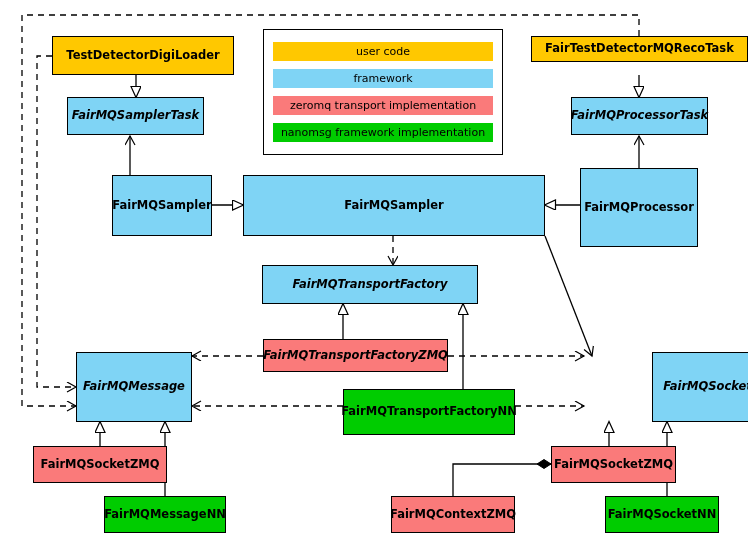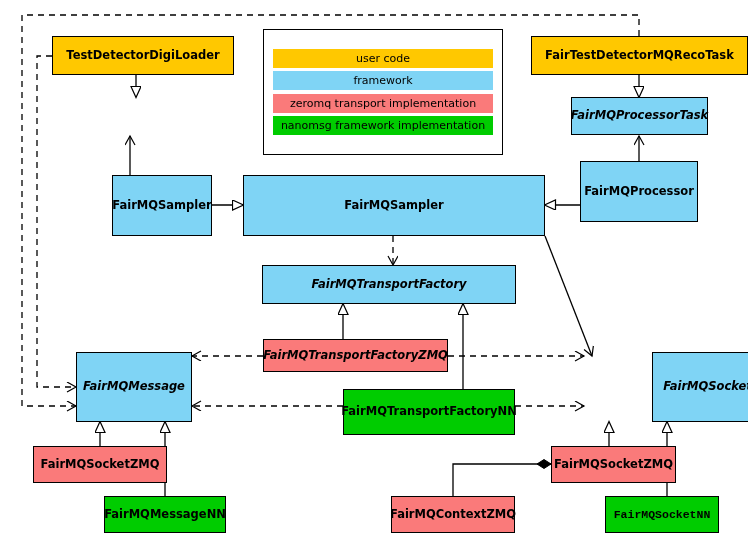--- a/index.html
+++ b/index.html
@@ -10,21 +10,21 @@
   .node{position:absolute;box-sizing:border-box;border:1px solid #000000;
         display:flex;align-items:center;justify-content:center;text-align:center;
         font-size:11.5px;font-weight:bold;color:#000000;line-height:1.15;}
   .node.abstract{font-style:italic;}
   .c-user{background:#FFC800;}
   .c-framework{background:#7FD4F5;}
   .c-zmq{background:#FA7A7A;}
   .c-nn{background:#00CC00;}
   #legend{position:absolute;left:263px;top:29px;width:240px;height:126px;
           background:#ffffff;border:1px solid #000000;box-sizing:border-box;
-          padding:19px 9px;display:flex;flex-direction:column;justify-content:space-between;}
+          padding:12px 9px;display:flex;flex-direction:column;justify-content:space-between;}
   .legend-row{height:19px;display:flex;align-items:center;justify-content:center;
               font-size:11px;font-weight:normal;color:#000000;}
 </style>
 </head>
 <body>
 
 <div id="canvas">
 
   <svg id="edges" viewBox="0 0 748 549" width="748" height="549">
     <defs>
@@ -86,29 +86,30 @@
   </svg>
 
   <div id="legend">
     <div class="legend-row c-user">user code</div>
     <div class="legend-row c-framework">framework</div>
     <div class="legend-row c-zmq">zeromq transport implementation</div>
     <div class="legend-row c-nn">nanomsg framework implementation</div>
   </div>
 
   <div class="node c-user" style="left:52px;top:36px;width:182px;height:39px;">TestDetectorDigiLoader</div>
+  <div class="node c-framework abstract" style="left:67px;top:97px;width:137px;height:38px;">FairMQSamplerTask</div>
   <div class="node c-framework" style="left:72px;top:175px;width:100px;height:61px;margin-left:40px;">FairMQSampler</div>
   <div class="node c-framework" style="left:243px;top:175px;width:302px;height:61px;">FairMQSampler</div>
-  <div class="node c-framework" style="left:580px;top:161px;width:118px;height:61px;">FairMQProcessor</div>
+  <div class="node c-framework" style="left:580px;top:168px;width:118px;height:79px;">FairMQProcessor</div>
   <div class="node c-framework abstract" style="left:571px;top:97px;width:137px;height:38px;">FairMQProcessorTask</div>
-  <div class="node c-user" style="left:531px;top:36px;width:217px;height:39px;">FairTestDetectorMQRecoTask</div>
-  <div class="node c-framework abstract" style="left:262px;top:265px;width:254px;height:39px;">FairMQTransportFactory</div>
+  <div class="node c-user" style="left:531px;top:36px;width:217px;height:26px;">FairTestDetectorMQRecoTask</div>
+  <div class="node c-framework abstract" style="left:262px;top:265px;width:216px;height:39px;">FairMQTransportFactory</div>
   <div class="node c-zmq" style="left:263px;top:339px;width:185px;height:33px;font-style:italic;">FairMQTransportFactoryZMQ</div>
   <div class="node c-nn" style="left:343px;top:389px;width:172px;height:46px;">FairMQTransportFactoryNN</div>
   <div class="node c-framework abstract" style="left:76px;top:352px;width:116px;height:70px;">FairMQMessage</div>
   <div class="node c-framework abstract" style="left:616px;top:352px;width:111px;height:70px;margin-left:36px;">FairMQSocket</div>
   <div class="node c-zmq" style="left:33px;top:446px;width:134px;height:37px;">FairMQSocketZMQ</div>
   <div class="node c-nn" style="left:104px;top:496px;width:122px;height:37px;">FairMQMessageNN</div>
   <div class="node c-zmq" style="left:551px;top:446px;width:125px;height:37px;">FairMQSocketZMQ</div>
   <div class="node c-zmq" style="left:391px;top:496px;width:124px;height:37px;">FairMQContextZMQ</div>
-  <div class="node c-nn" style="left:605px;top:496px;width:114px;height:37px;font-family:Liberation Mono, monospace;">FairMQSocketNN</div>
+  <div class="node c-nn" style="left:605px;top:496px;width:114px;height:37px;">FairMQSocketNN</div>
 
 </div>
 
 </body></html>

